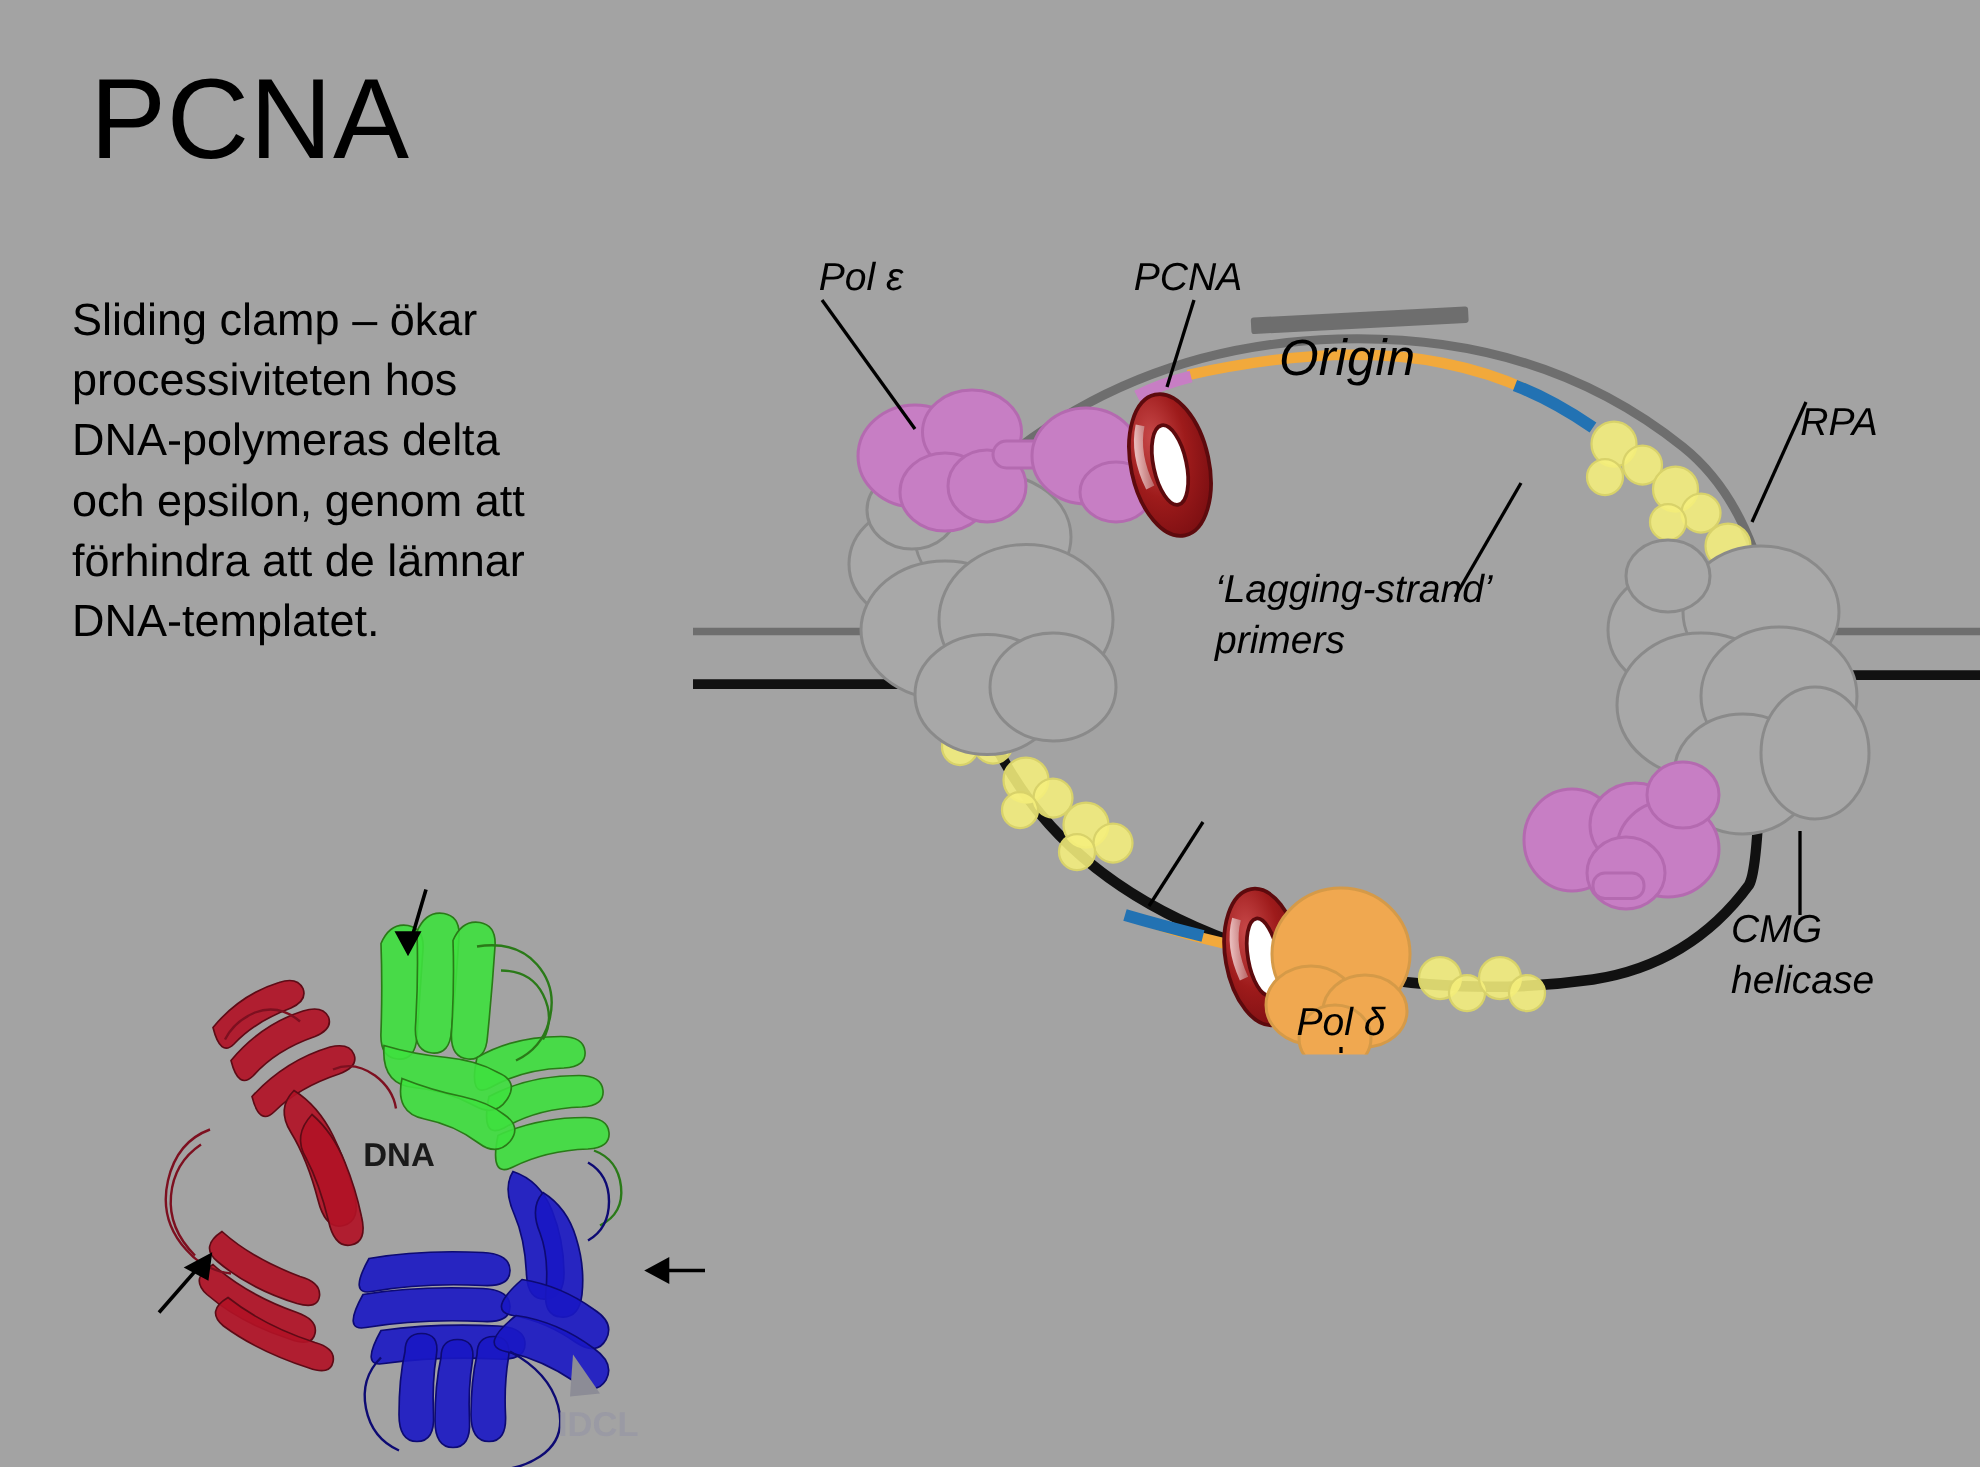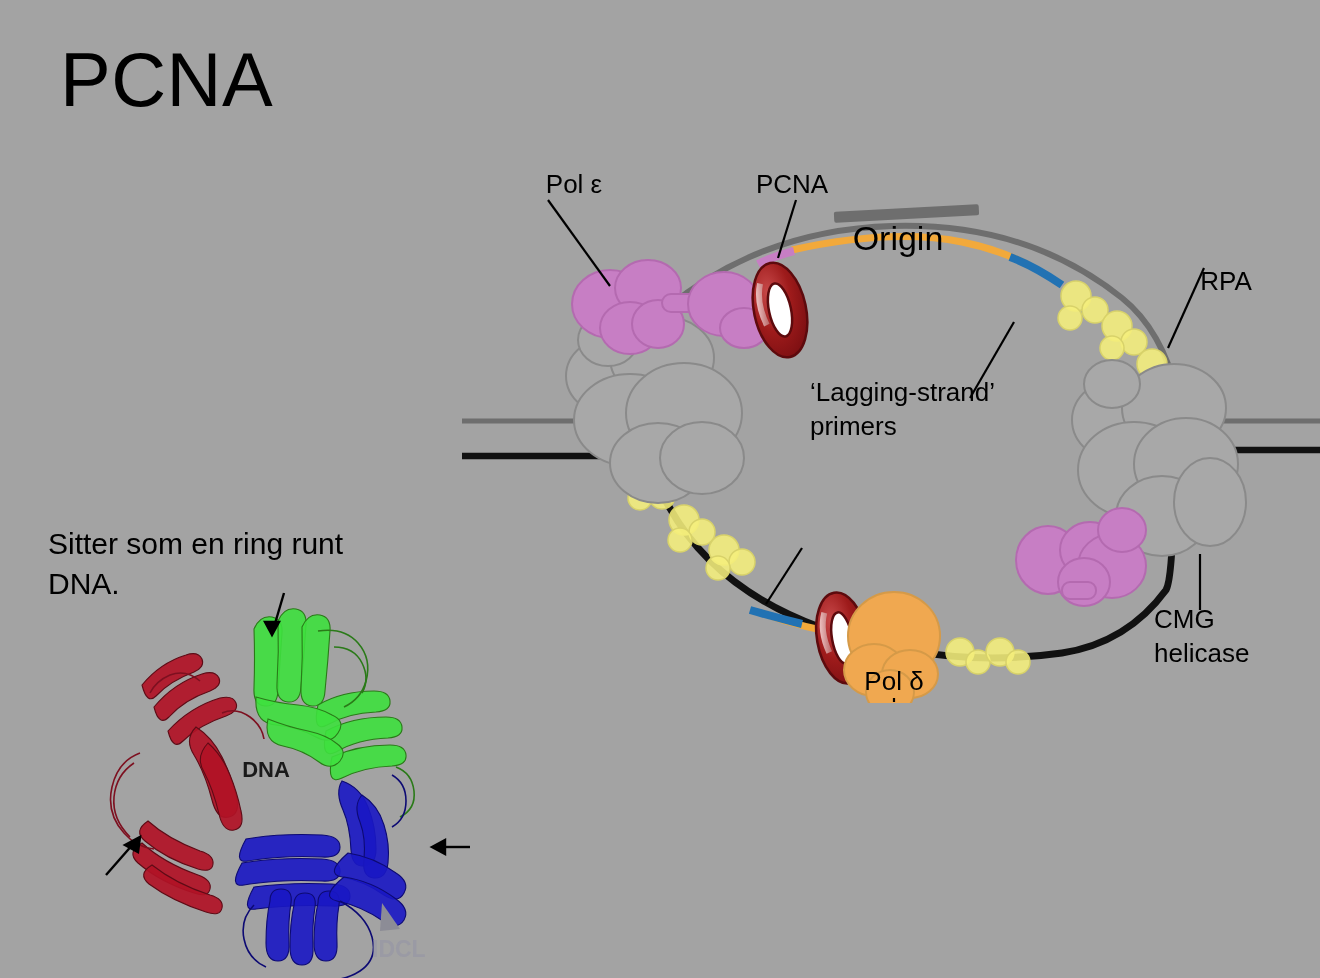--- a/index.html
+++ b/index.html
@@ -55,20 +55,21 @@
   }
   #structure-figure svg { display: block; }
 
   
   #bubble-diagram {
     position: absolute;
     left: 462px;
     top: 158px;
     width: 858px;
     height: 545px;
+    font-style: italic;
   }
   #bubble-diagram svg { display: block; }
 
   .dg-label {
     font-family: "Liberation Sans", sans-serif;
     font-size: 26px;
     fill: #000000;
   }
   .dg-label-big {
     font-family: "Liberation Sans", sans-serif;
@@ -81,22 +82,22 @@
     fill: none;
   }
 </style>
 </head>
 <body>
 
 <div id="slide">
 
   <div id="slide-title">PCNA</div>
 
-
-  <div id="para-2" class="body-para">Sitter som en ring runt DNA.</div>
+  <div id="para-1" class="body-para">Sliding clamp – ökar processiviteten hos DNA-polymeras delta och epsilon, genom att förhindra att de lämnar DNA-templatet.</div>
+
 
   <div id="structure-figure">
     <svg width="370" height="393" viewBox="0 0 370 393" xmlns="http://www.w3.org/2000/svg">
       <defs>
 
         <g id="sheetA">
           <path d="M0,0 L42,-6 L46,0 L42,6 Z"></path>
         </g>
       </defs>
 

